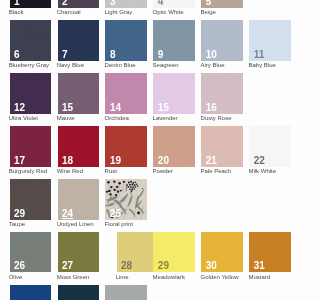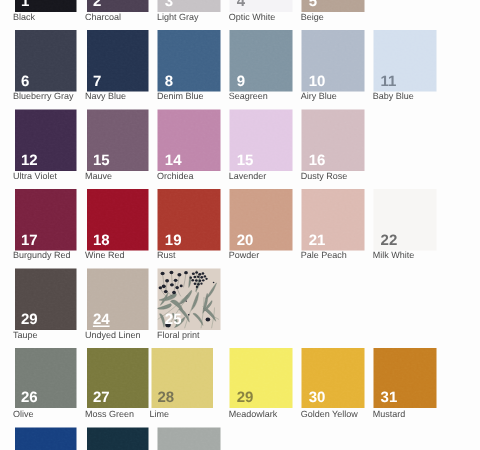--- a/index.html
+++ b/index.html
@@ -345,21 +345,21 @@
       </div>
       <div class="cell" style="left: 47.95px; top: 264.7px;">
         <div class="sw" style="background: rgb(121, 120, 60);">
           <div class="tex"><svg width="100%" height="100%">
               <rect width="100%" height="100%" filter="url(#weave)"></rect>
             </svg></div>
         </div>
         <div class="num" style="color: rgb(255, 255, 255);">27</div>
         <div class="lab">Moss Green</div>
       </div>
-      <div class="cell" style="left: 91px; top: 264.7px;">
+      <div class="cell" style="left: 107px; top: 264.7px;">
         <div class="sw" style="background: rgb(221, 205, 120);">
           <div class="tex"><svg width="100%" height="100%">
               <rect width="100%" height="100%" filter="url(#weave)"></rect>
             </svg></div>
         </div>
         <div class="num" style="color: rgb(121, 117, 86);">28</div>
         <div class="lab">Lime</div>
       </div>
       <div class="cell" style="left: 143.85px; top: 264.7px;">
         <div class="sw" style="background: rgb(244, 236, 101);">

